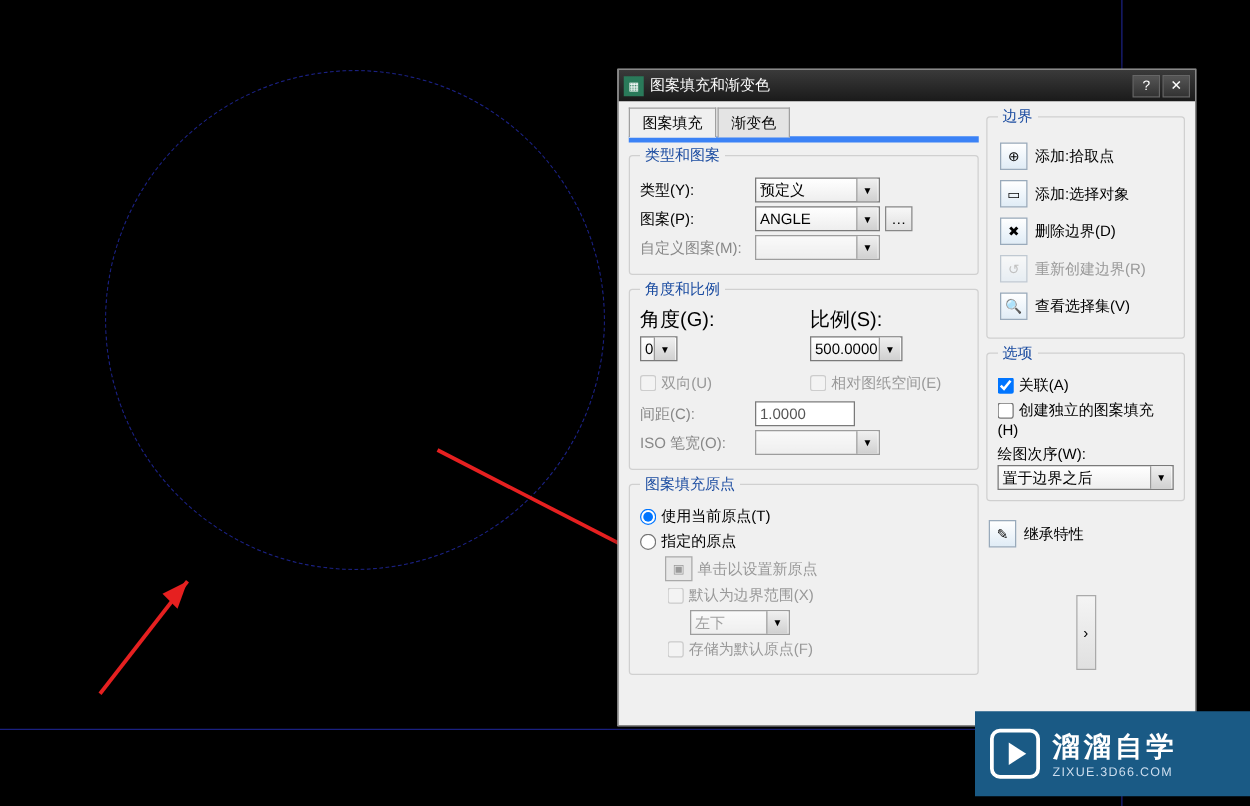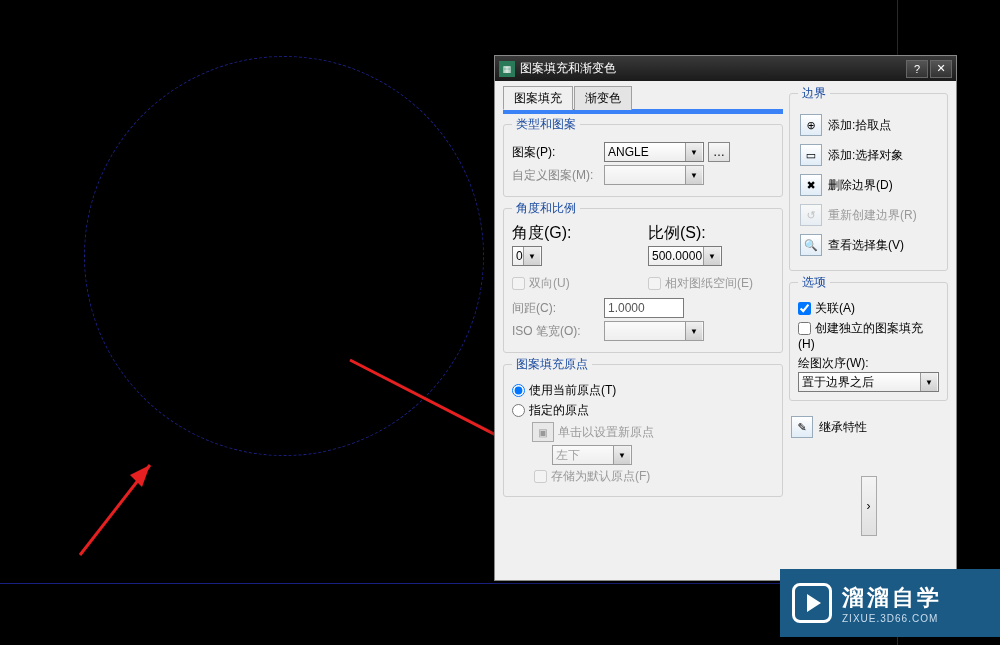--- a/index.html
+++ b/index.html
@@ -111,20 +111,26 @@
   <div class="dlg-body">
     <div class="left-col">
       <div class="tabs">
         <div class="tab active">图案填充</div>
         <div class="tab">渐变色</div>
       </div>
 
       <fieldset>
         <legend>类型和图案</legend>
         <div class="row">
+          <label>类型(Y):</label>
+          <div class="ctrl">
+            <span class="select-wrap"><select style="width:100px"><option>预定义</option></select></span>
+          </div>
+        </div>
+        <div class="row">
           <label>图案(P):</label>
           <div class="ctrl">
             <span class="select-wrap"><select style="width:100px"><option>ANGLE</option></select></span>
             <span class="dots-btn">…</span>
           </div>
         </div>
         <div class="row">
           <label class="disabled">自定义图案(M):</label>
           <div class="ctrl">
             <span class="select-wrap"><select style="width:100px" disabled=""></select></span>
@@ -164,20 +170,21 @@
 
       <fieldset style="position:relative">
         <legend>图案填充原点</legend>
         <div class="chk-row"><input type="radio" name="orig" checked="" style=""><label>使用当前原点(T)</label></div>
         <div class="chk-row"><input type="radio" name="orig" style=""><label>指定的原点</label></div>
         <div class="origin-sub">
           <div class="origin-btn-row disabled">
             <span class="mini-ico">▣</span>
             <span>单击以设置新原点</span>
           </div>
+          <div class="chk-row disabled" style="padding-left:2px"><input type="checkbox" disabled="" style=""><label>默认为边界范围(X)</label></div>
           <div style="padding-left:20px"><span class="select-wrap"><select style="width:80px" disabled=""><option>左下</option></select></span></div>
           <div class="chk-row disabled" style="padding-left:2px"><input type="checkbox" disabled="" style=""><label>存储为默认原点(F)</label></div>
         </div>
 
       </fieldset>
     </div>
 
     <div class="right-col">
       <fieldset>
         <legend>边界</legend>

